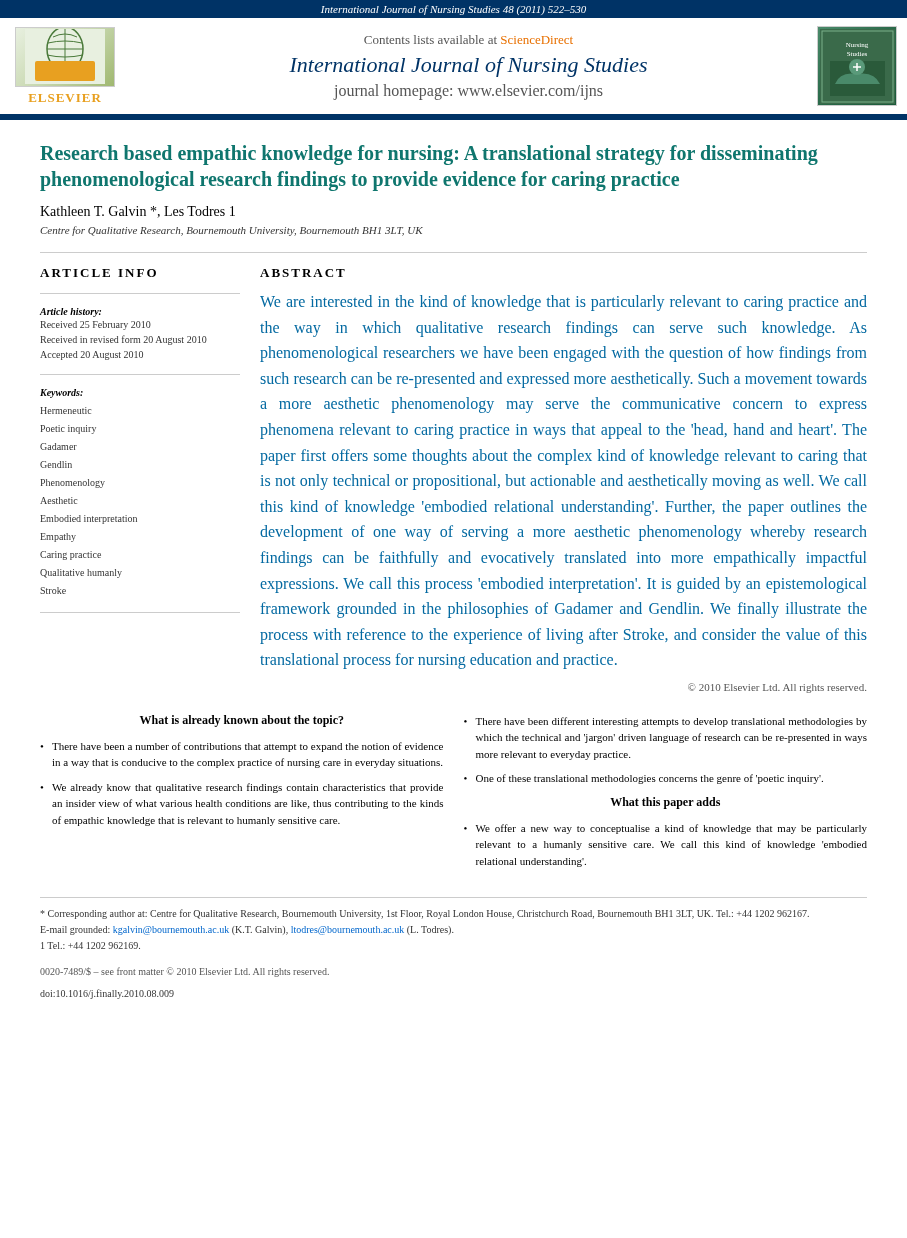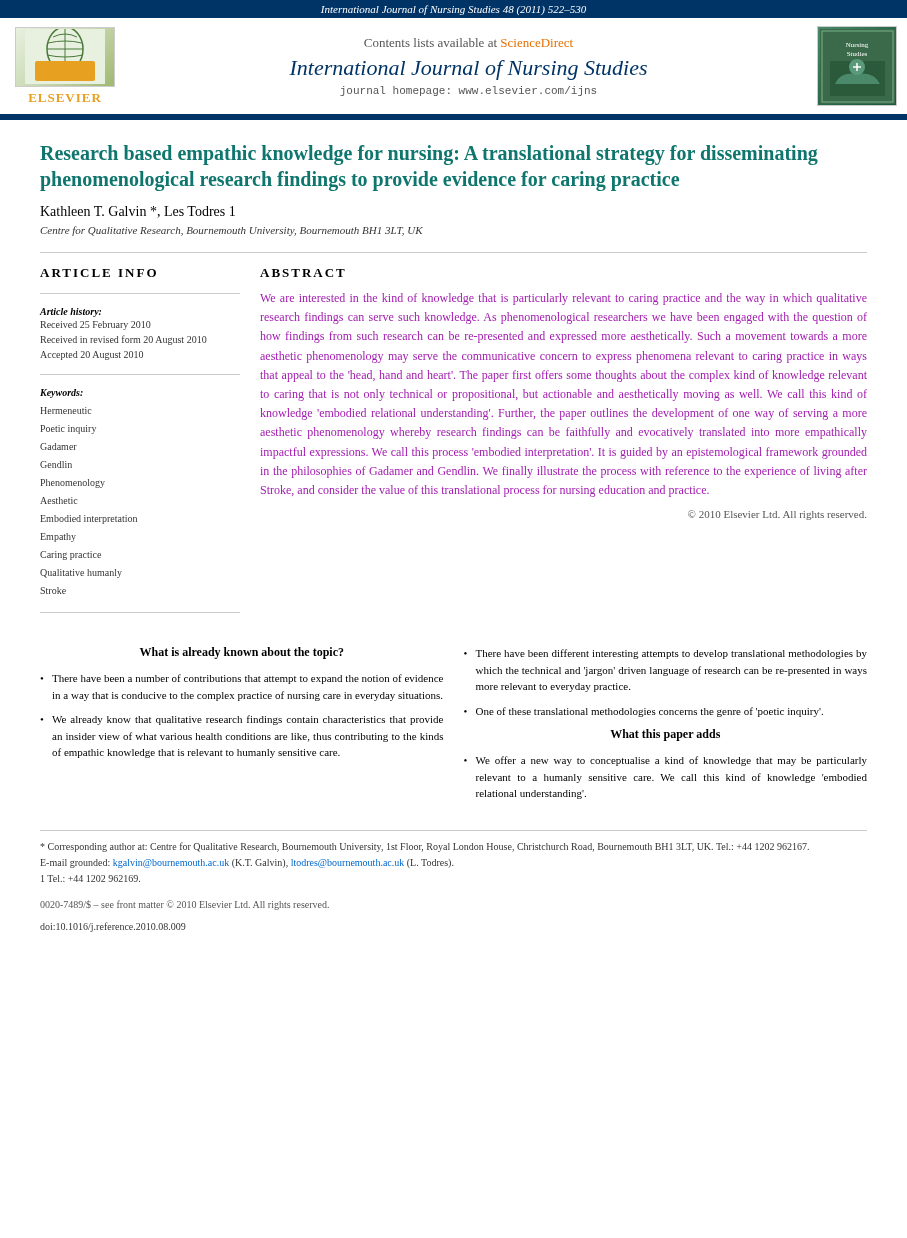--- a/index.html
+++ b/index.html
@@ -91,24 +91,23 @@
 
     .journal-title-main {
       font-size: 22px;
       color: #003366;
       font-style: italic;
       font-weight: normal;
       line-height: 1.2;
     }
 
     .journal-homepage {
-      font-size: 11px;
+      font-size: 16px;
       color: #555;
       margin-top: 4px;
-      font-family: Liberation Mono, monospace;
     }
 
     .nursing-studies-logo {
       width: 80px;
       height: 80px;
       background: linear-gradient(135deg, #4a8a6a 0%, #2a6a4a 50%, #1a5a3a 100%);
       border: 1px solid #ccc;
       display: flex;
       align-items: center;
       justify-content: center;
@@ -205,23 +204,23 @@
       margin-bottom: 4px;
     }
 
     .keywords-list {
       font-size: 10px;
       color: #333;
       line-height: 1.8;
     }
 
     .abstract-text {
-      font-size: 12px;
+      font-size: 16px;
       line-height: 1.6;
-      color: #a21caf;
+      color: #0369a1;
       text-align: justify;
     }
 
     .copyright-line {
       font-size: 11px;
       color: #555;
       text-align: right;
       margin-top: 8px;
     }
 
@@ -430,17 +429,17 @@
     <div>
       <span>E-mail grounded:</span>
       <span style="color:#0066cc;">kgalvin@bournemouth.ac.uk</span>
       <span>(K.T. Galvin),</span>
       <span style="color:#0066cc;">ltodres@bournemouth.ac.uk</span>
       <span>(L. Todres).</span>
     </div>
     <div>1 Tel.: +44 1202 962169.</div>
     <div style="margin-top:10px;">
       <div class="issn-line">0020-7489/$ – see front matter © 2010 Elsevier Ltd. All rights reserved.</div>
-      <div class="doi-line">doi:10.1016/j.reference.2010.08.009</div>
+      <div class="doi-line">doi:10.1016/j.finally.2010.08.009</div>
     </div>
   </div>
 
 </div>
 
 </body></html>

